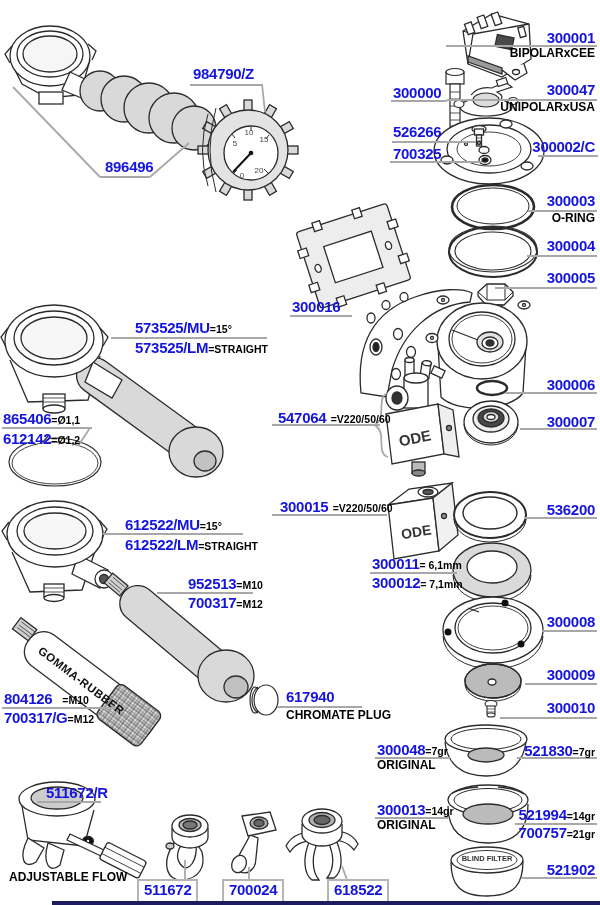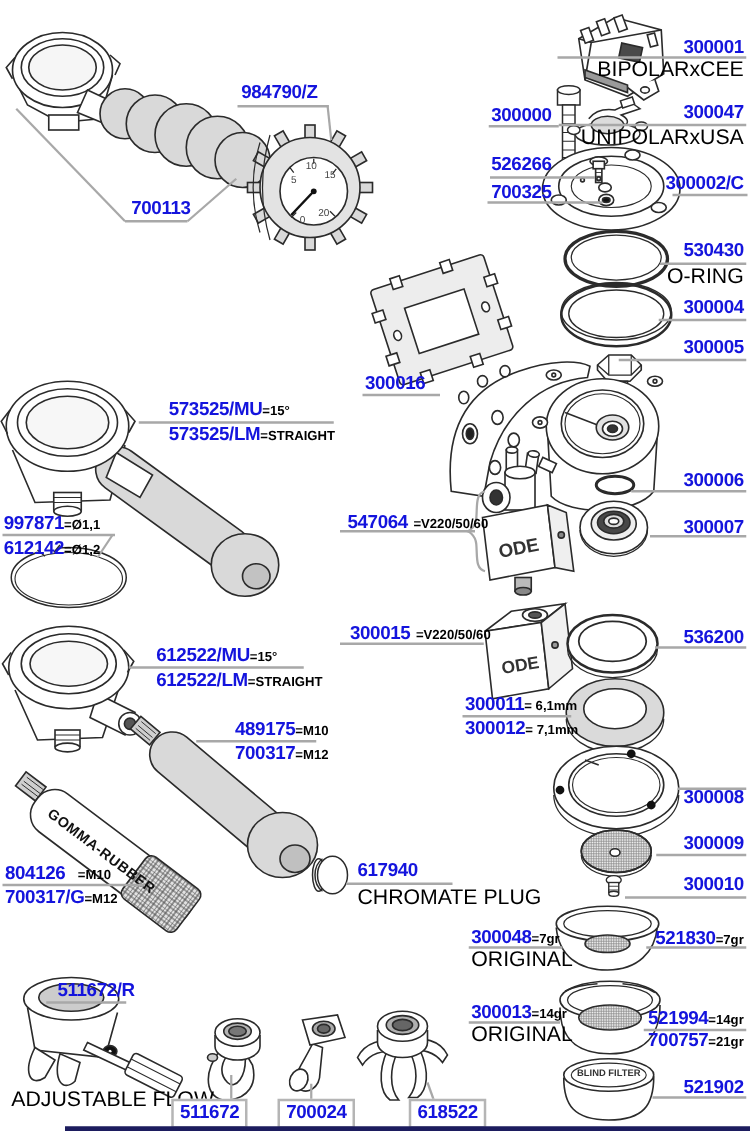--- a/index.html
+++ b/index.html
@@ -4,21 +4,21 @@
 <style>
   html,body{margin:0;padding:0}
   body{width:600px;height:905px;position:relative;background:#fff;
        font-family:"Liberation Sans",sans-serif;overflow:hidden}
   svg.art{position:absolute;left:0;top:0;z-index:1}
   .lbl{position:absolute;z-index:3;white-space:nowrap;line-height:1.05}
   .lbl.r{text-align:right}
   .num{color:#1414dd;font-weight:bold;font-size:15px;letter-spacing:-0.3px}
   .sfx{color:#000;font-weight:bold;font-size:10.5px}
   .sfx.gap{margin-left:10px}
-  .cap{position:absolute;z-index:3;color:#000;font-weight:normal;font-size:17px;white-space:nowrap;line-height:1.05}
+  .cap{position:absolute;z-index:3;color:#000;font-weight:bold;font-size:12px;white-space:nowrap;line-height:1.05}
   .leader{position:absolute;z-index:2;height:2px;background:#a8a8a8}
   .boxlbl{position:absolute;z-index:3;border:2px solid #b5b5b5;background:#fff;padding:1px 5px 3px;line-height:1}
   .footerbar{position:absolute;z-index:4;background:#1c1c5e}
 </style>
 </head>
 <body>
 
 <svg class="art" width="600" height="905" viewBox="0 0 600 905">
   <defs>
     <pattern id="mesh" width="4" height="4" patternUnits="userSpaceOnUse">
@@ -392,21 +392,21 @@
     <path d="M388,393 C380,395 382,405 381,415 C380,423 374,425 374,425 C374,425 380,427 381,435 C382,445 380,455 388,457"></path>
     <path d="M185,860 L185,880"></path>
     <path d="M249,867 L249,880"></path>
     <path d="M342,866 L347,880"></path>
   </g>
 </svg>
 
 <div class="lbl" style="left:193px;top:66px"><span class="num">984790/Z</span></div>
 <div class="leader" style="left:190px;top:84px;width:73px"></div>
 
-<div class="lbl" style="left:105px;top:159px"><span class="num">700113</span></div>
+<div class="lbl" style="left:105px;top:159px"><span class="num">896496</span></div>
 <div class="leader" style="left:100px;top:176px;width:50px"></div>
 
 <div class="lbl r" style="right:5px;top:30px"><span class="num">300001</span></div>
 <div class="leader" style="left:446px;top:45px;width:151px"></div>
 <div class="cap" style="right:5px;top:47px">BIPOLARxCEE</div>
 
 <div class="lbl" style="left:393px;top:85px"><span class="num">300000</span></div>
 <div class="leader" style="left:391px;top:100px;width:56px"></div>
 
 <div class="lbl r" style="right:5px;top:82px"><span class="num">300047</span></div>
@@ -415,38 +415,38 @@
 
 <div class="lbl" style="left:393px;top:124px"><span class="num">526266</span></div>
 <div class="leader" style="left:392px;top:141px;width:84px"></div>
 
 <div class="lbl" style="left:393px;top:146px"><span class="num">700325</span></div>
 <div class="leader" style="left:390px;top:161px;width:92px"></div>
 
 <div class="lbl r" style="right:5px;top:139px"><span class="num">300002/C</span></div>
 <div class="leader" style="left:538px;top:155px;width:60px"></div>
 
-<div class="lbl r" style="right:5px;top:193px"><span class="num">530430</span></div>
+<div class="lbl r" style="right:5px;top:193px"><span class="num">300003</span></div>
 <div class="leader" style="left:528px;top:210px;width:69px"></div>
 <div class="cap" style="right:5px;top:212px">O-RING</div>
 
 <div class="lbl r" style="right:5px;top:238px"><span class="num">300004</span></div>
 <div class="leader" style="left:527px;top:255px;width:70px"></div>
 
 <div class="lbl r" style="right:5px;top:270px"><span class="num">300005</span></div>
 <div class="leader" style="left:495px;top:287px;width:102px"></div>
 
 <div class="lbl" style="left:292px;top:299px"><span class="num">300016</span></div>
 <div class="leader" style="left:290px;top:315px;width:62px"></div>
 
 <div class="lbl" style="left:135px;top:320px"><span class="num">573525/MU</span><span class="sfx">=15°</span></div>
 <div class="leader" style="left:111px;top:337px;width:156px"></div>
 <div class="lbl" style="left:135px;top:340px"><span class="num">573525/LM</span><span class="sfx">=STRAIGHT</span></div>
 
-<div class="lbl" style="left:3px;top:411px"><span class="num">997871</span><span class="sfx">=Ø1,1</span></div>
+<div class="lbl" style="left:3px;top:411px"><span class="num">865406</span><span class="sfx">=Ø1,1</span></div>
 <div class="leader" style="left:2px;top:427px;width:90px"></div>
 <div class="lbl" style="left:3px;top:431px"><span class="num">612142</span><span class="sfx">=Ø1,2</span></div>
 
 <div class="lbl" style="left:278px;top:410px"><span class="num">547064</span> <span class="sfx">=V220/50/60</span></div>
 <div class="leader" style="left:272px;top:424px;width:108px"></div>
 
 <div class="lbl r" style="right:5px;top:377px"><span class="num">300006</span></div>
 <div class="leader" style="left:505px;top:392px;width:92px"></div>
 
 <div class="lbl r" style="right:5px;top:414px"><span class="num">300007</span></div>
@@ -459,33 +459,33 @@
 <div class="lbl" style="left:280px;top:499px"><span class="num">300015</span> <span class="sfx">=V220/50/60</span></div>
 <div class="leader" style="left:272px;top:514px;width:115px"></div>
 
 <div class="lbl r" style="right:5px;top:502px"><span class="num">536200</span></div>
 <div class="leader" style="left:524px;top:517px;width:73px"></div>
 
 <div class="lbl" style="left:372px;top:556px"><span class="num">300011</span><span class="sfx">= 6,1mm</span></div>
 <div class="leader" style="left:370px;top:572px;width:87px"></div>
 <div class="lbl" style="left:372px;top:575px"><span class="num">300012</span><span class="sfx">= 7,1mm</span></div>
 
-<div class="lbl" style="left:188px;top:576px"><span class="num">489175</span><span class="sfx">=M10</span></div>
+<div class="lbl" style="left:188px;top:576px"><span class="num">952513</span><span class="sfx">=M10</span></div>
 <div class="leader" style="left:157px;top:592px;width:96px"></div>
 <div class="lbl" style="left:188px;top:595px"><span class="num">700317</span><span class="sfx">=M12</span></div>
 
 <div class="lbl" style="left:4px;top:691px"><span class="num">804126</span><span class="sfx gap">=M10</span></div>
 <div class="leader" style="left:2px;top:707px;width:114px"></div>
 <div class="lbl" style="left:4px;top:710px"><span class="num">700317/G</span><span class="sfx">=M12</span></div>
 
 <div class="lbl" style="left:286px;top:689px"><span class="num">617940</span></div>
 <div class="leader" style="left:277px;top:706px;width:85px"></div>
 <div class="cap" style="left:286px;top:709px">CHROMATE PLUG</div>
 
-<div class="lbl r" style="right:5px;top:630px"><span class="num">300008</span></div>
+<div class="lbl r" style="right:5px;top:614px"><span class="num">300008</span></div>
 <div class="leader" style="left:542px;top:630px;width:55px"></div>
 
 <div class="lbl r" style="right:5px;top:667px"><span class="num">300009</span></div>
 <div class="leader" style="left:525px;top:683px;width:72px"></div>
 
 <div class="lbl r" style="right:5px;top:700px"><span class="num">300010</span></div>
 <div class="leader" style="left:500px;top:717px;width:97px"></div>
 
 <div class="lbl" style="left:377px;top:742px"><span class="num">300048</span><span class="sfx">=7gr</span></div>
 <div class="leader" style="left:375px;top:757px;width:75px"></div>

